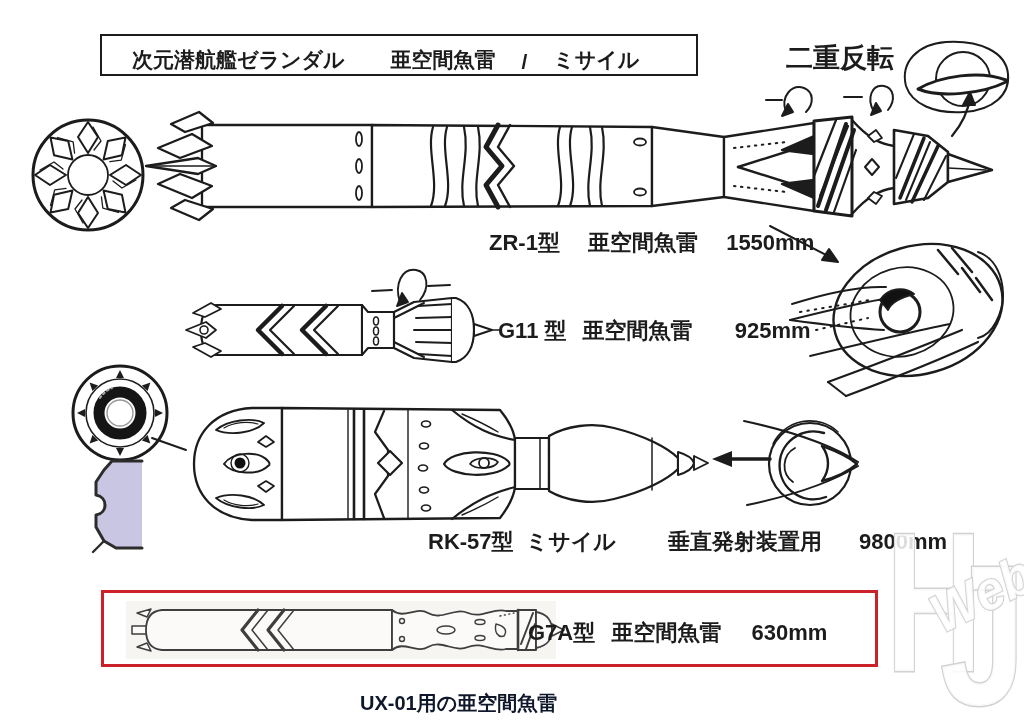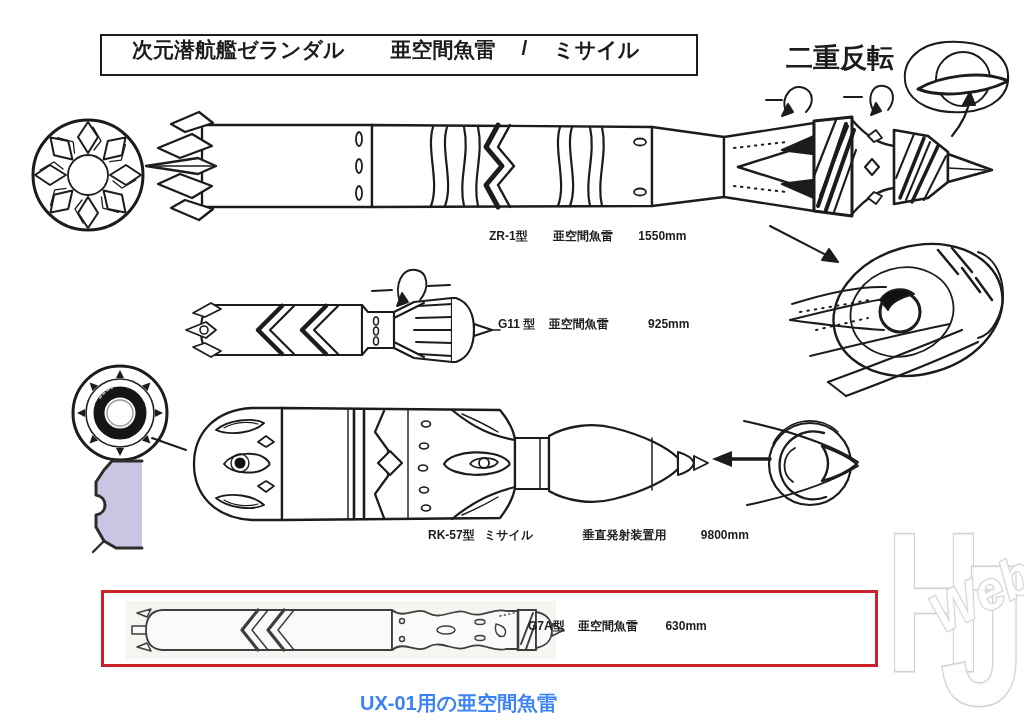--- a/index.html
+++ b/index.html
@@ -2,29 +2,29 @@
 <html><head>
 <meta charset="utf-8">
 <style>
   html,body{margin:0;padding:0;background:#fff;}
   .stage{position:relative;width:1024px;height:724px;background:#ffffff;overflow:hidden;
          font-family:"Liberation Sans","DejaVu Sans",sans-serif;color:#1c1c1c;}
   .art,.wm{position:absolute;left:0;top:0;width:1024px;height:724px;}
   .art{z-index:1;}
   .wm{z-index:5;pointer-events:none;}
   .title-box{position:absolute;left:100px;top:34px;width:598px;height:42px;border:2.5px solid #1c1c1c;
-             box-sizing:border-box;display:flex;align-items:flex-start;padding-left:30px;
+             box-sizing:border-box;display:flex;align-items:flex-end;padding-left:30px;
              font-size:21px;font-weight:700;z-index:3;white-space:nowrap;}
-  .lbl{position:absolute;white-space:nowrap;font-weight:700;font-size:12px;color:#1c1c1c;z-index:3;}
+  .lbl{position:absolute;white-space:nowrap;font-weight:700;font-size:22px;color:#1c1c1c;z-index:3;}
   .g6{margin-left:6px;}  .g10{margin-left:10px;} .g22{margin-left:22px;}
   .g26{margin-left:26px;} .g36{margin-left:36px;} .g44{margin-left:31px;}
   .g46{margin-left:46px;} .g48{margin-left:24px;}
   .red-box{position:absolute;left:101px;top:590px;width:777px;height:77px;border:3px solid #cb2128;
            box-sizing:border-box;z-index:2;}
-  .red-text{color:#3b82f6;}
+  .red-text{color:#0f172a;}
 </style>
 </head>
 <body>
 
 <div class="stage">
 
   <svg class="art" viewBox="0 0 1024 724" stroke-linecap="round" stroke-linejoin="round">
     <defs>
       <g id="csblade">
         <path d="M88,122 L98,137 L88,153 L78,137 Z" fill="#fff" stroke="#1c1c1c" stroke-width="2"></path>

